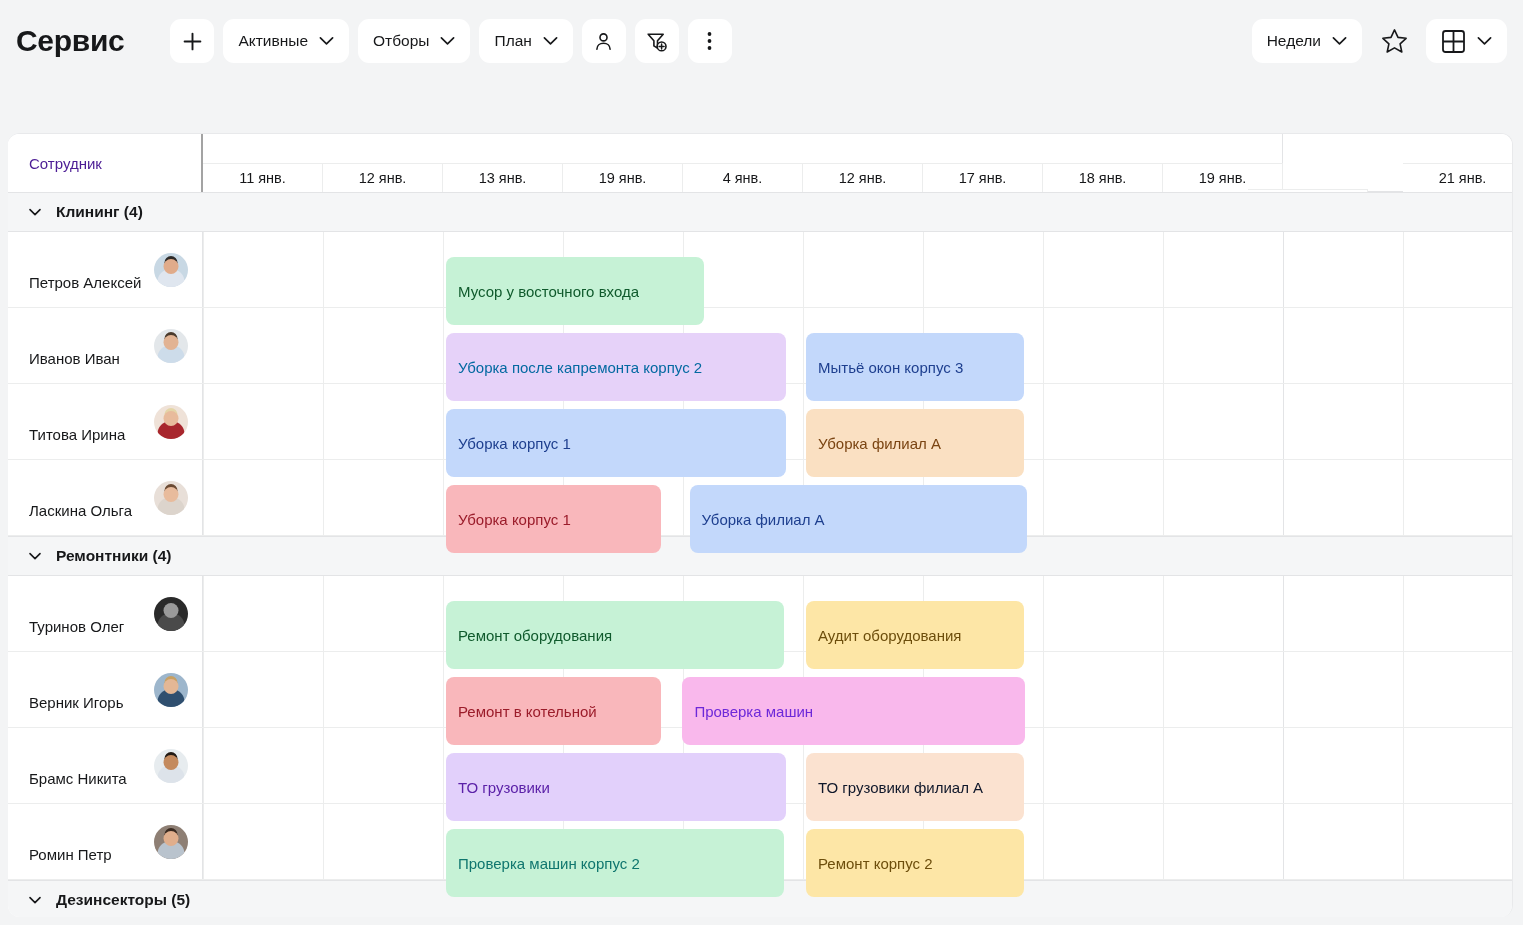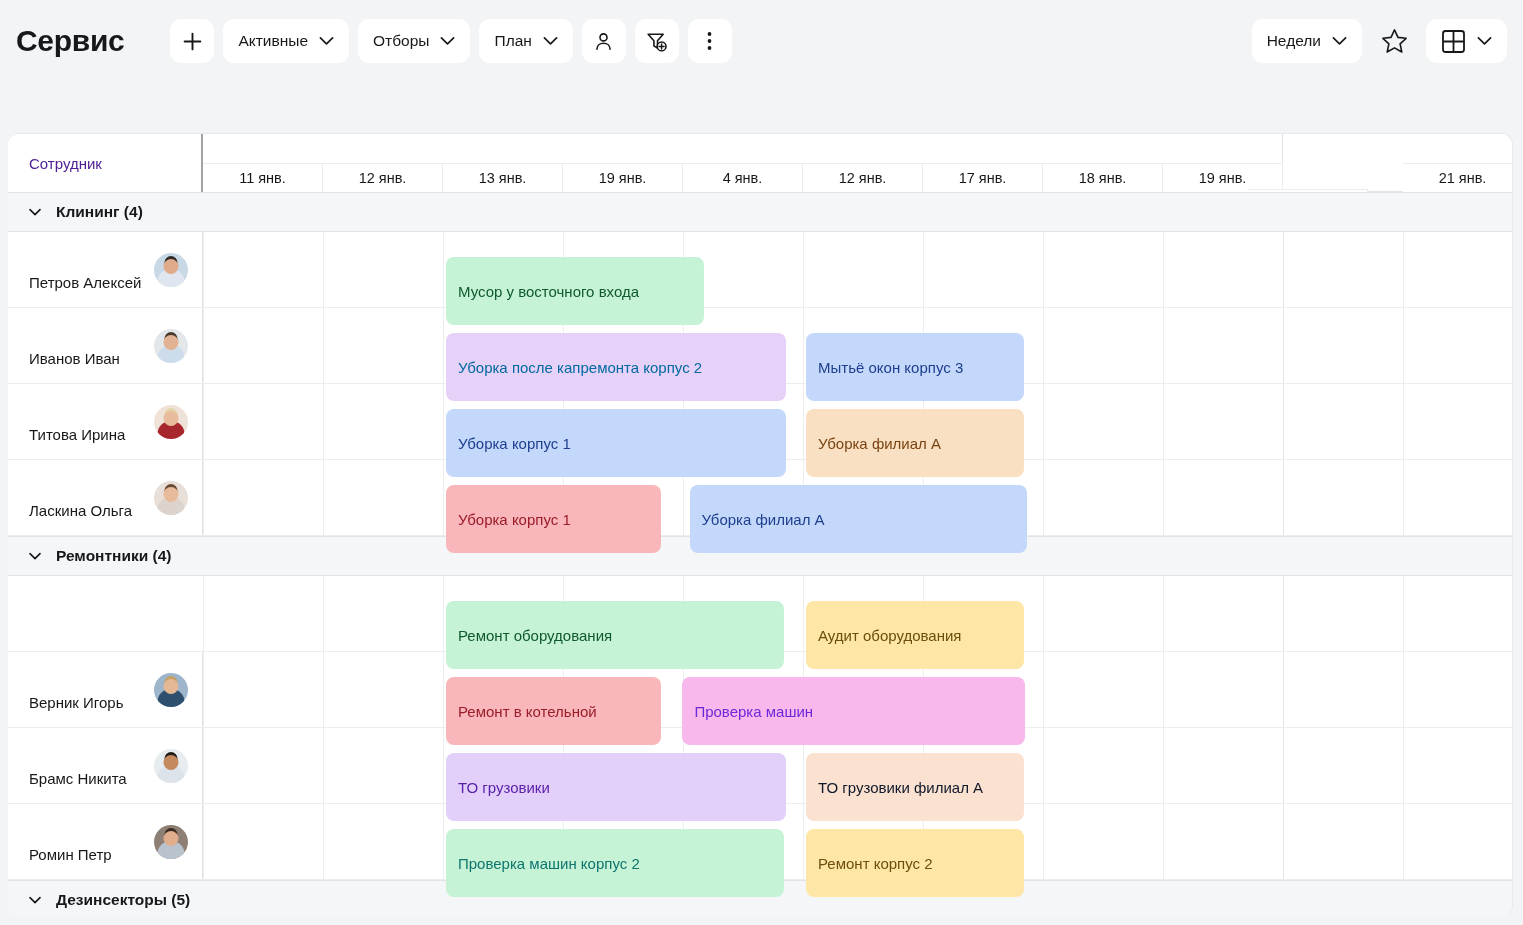--- a/index.html
+++ b/index.html
@@ -465,20 +465,27 @@
         <div class="vline" style="left: 315px;"></div>
         <div class="vline" style="left: 435px;"></div>
         <div class="vline" style="left: 555px;"></div>
         <div class="vline" style="left: 675px;"></div>
         <div class="vline" style="left: 795px;"></div>
         <div class="vline" style="left: 915px;"></div>
         <div class="vline" style="left: 1035px;"></div>
         <div class="vline" style="left: 1155px;"></div>
         <div class="vline wk" style="left: 1275px;"></div>
         <div class="vline" style="left: 1395px;"></div>
+        <div class="emp-cell">
+          <span class="emp-name">Туринов Олег</span>
+          <span class="avatar" style="background: rgb(42, 42, 42);">
+            <span class="body" style="background: rgb(74, 74, 74);"></span>
+            <span class="head" style="background: rgb(154, 154, 154); box-shadow: rgb(43, 43, 43) 0px -4px 0px -1px;"></span>
+          </span>
+        </div>
         <div class="bar c-green" style="left: 438px; width: 337.6px;">
           <span class="lbl">Ремонт оборудования</span>
         </div>
         <div class="bar c-yellow" style="left: 798px; width: 217.6px;">
           <span class="lbl">Аудит оборудования</span>
         </div>
       </div>
       <div class="emp-row">
         <div class="vline" style="left: 195px;"></div>
         <div class="vline" style="left: 315px;"></div>

